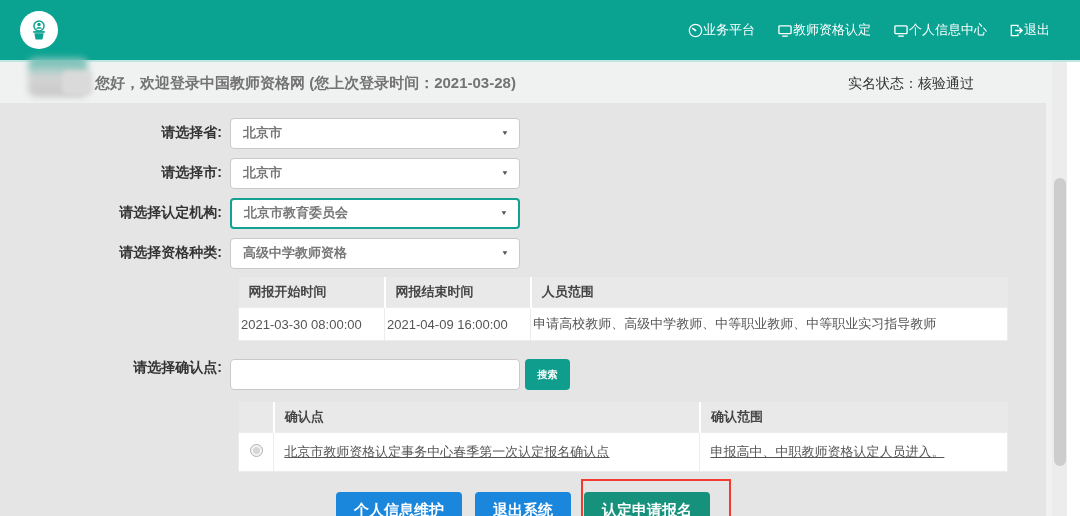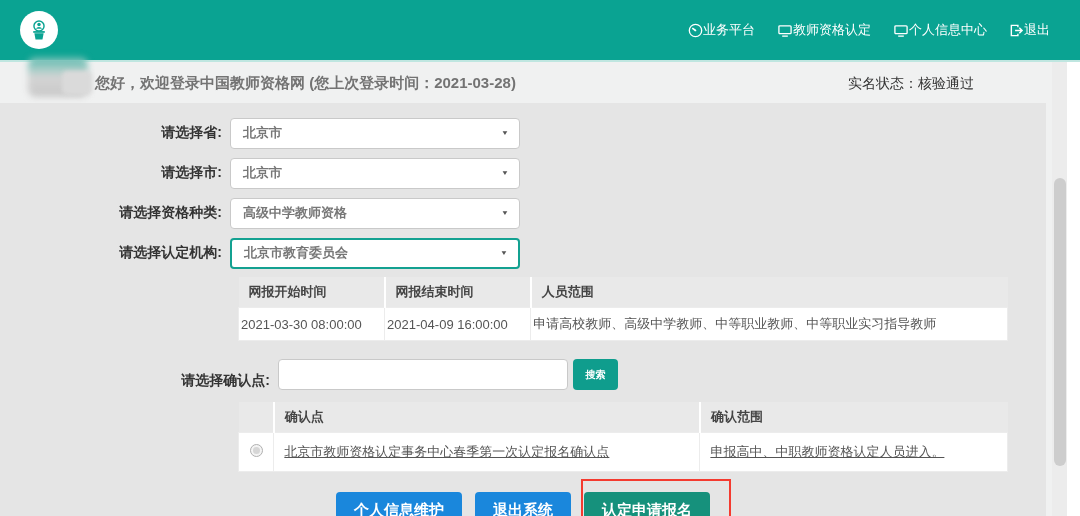--- a/index.html
+++ b/index.html
@@ -70,21 +70,21 @@
   .confirm-wrap { margin-top:12px; }
   .confirm-wrap td { padding:10px 10px;text-decoration:underline; }
   .radio-cell { text-align:center; }
   .radio {
     display:inline-block; width:13px; height:13px; border-radius:50%;
     border:1px solid #b0b0b0; background:#f4f4f4; position:relative; cursor:pointer;
   }
   .radio::after { content:""; position:absolute; inset:2px; border-radius:50%; background:#d6d6d6; }
 
   
-  .confirm-row { display:flex; align-items:flex-end; height:31px; margin-top:18px;margin-left:48px; }
+  .confirm-row { display:flex; align-items:flex-start; height:31px; margin-top:18px; }
   .search-input {
     width:290px; height:31px; border:1px solid #c9c9c9; border-radius:4px;
     background:#fff; padding:0 10px; font-size:13px; color:#555; outline:none;
   }
   .search-btn {
     margin-left:5px; width:45px; height:31px; border:none; border-radius:4px;
     background:#0f9d8d; color:#fff; font-size:10px; font-weight:bold; cursor:pointer;
   }
 
   
@@ -185,31 +185,31 @@
 
     <div class="form-row">
       <span class="form-label">请选择市:</span>
       <div class="select-box">
         <span>北京市</span>
         <span class="caret">▼</span>
       </div>
     </div>
 
     <div class="form-row">
+      <span class="form-label">请选择认定机构:</span>
+      <div class="select-box focused">
+        <span>北京市教育委员会</span>
+        <span class="caret">▼</span>
+      </div>
+    </div>
+
+    <div class="form-row">
       <span class="form-label">请选择资格种类:</span>
       <div class="select-box">
         <span>高级中学教师资格</span>
-        <span class="caret">▼</span>
-      </div>
-    </div>
-
-    <div class="form-row">
-      <span class="form-label">请选择认定机构:</span>
-      <div class="select-box focused">
-        <span>北京市教育委员会</span>
         <span class="caret">▼</span>
       </div>
     </div>
 
     <div class="tbl-wrap sched-wrap">
       <table>
         <colgroup>
             <col style="width:19%">
             <col style="width:19%">
             <col style="width:62%">

